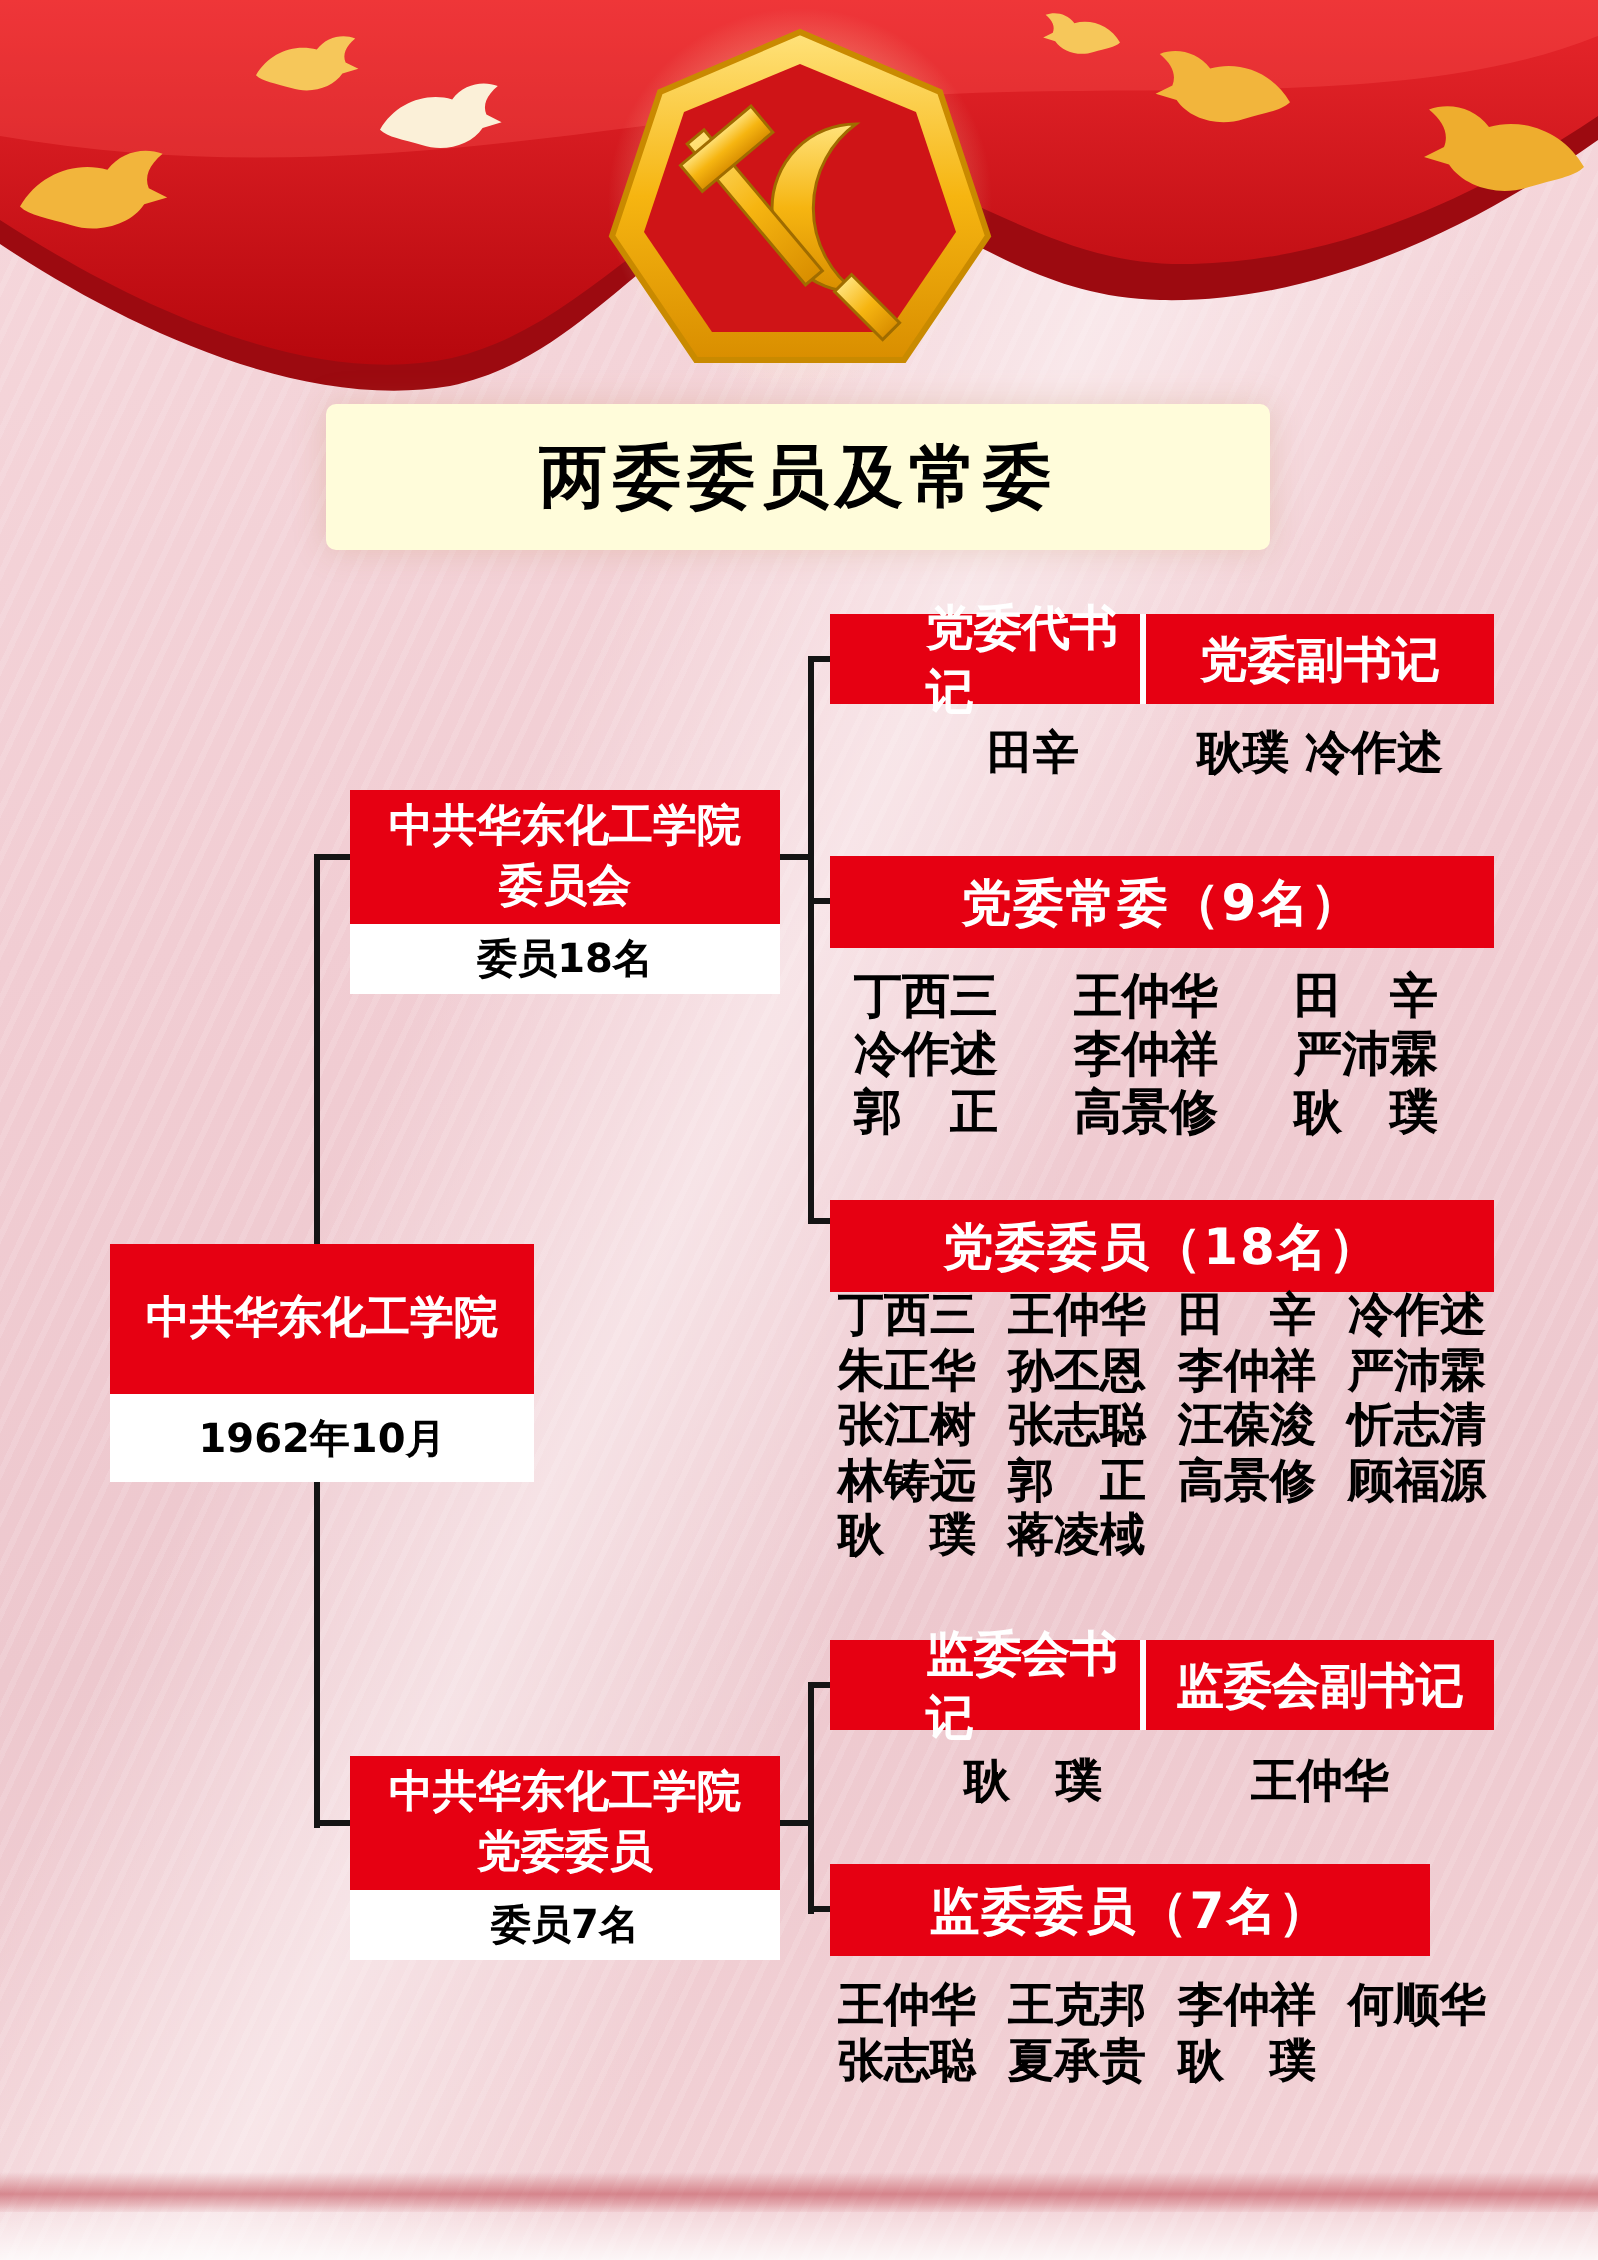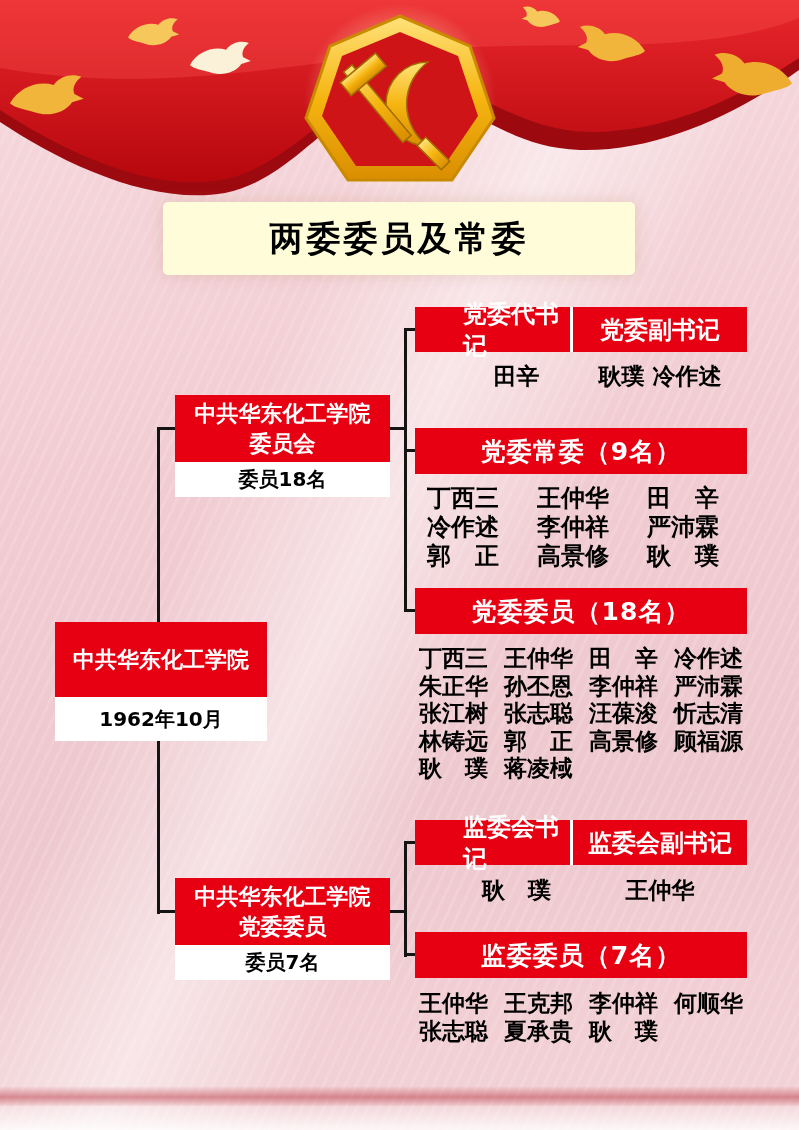--- a/index.html
+++ b/index.html
@@ -163,21 +163,21 @@
       <span class="name">王仲华</span>
       <span class="name">田　辛</span>
       <span class="name">冷作述</span>
       <span class="name">李仲祥</span>
       <span class="name">严沛霖</span>
       <span class="name">郭　正</span>
       <span class="name">高景修</span>
       <span class="name">耿　璞</span>
     </div>
 
-  <div class="header-bar" style="left:415px; top:588px; width:332px; height:46px;">党委委员（18名）</div>
+  <div class="header-bar" style="left:415px; top:600px; width:332px; height:46px;">党委委员（18名）</div>
   <div class="name-grid cols4" style="left:419px; top:645px; width:330px;">
       <span class="name">丁西三</span>
       <span class="name">王仲华</span>
       <span class="name">田　辛</span>
       <span class="name">冷作述</span>
       <span class="name">朱正华</span>
       <span class="name">孙丕恩</span>
       <span class="name">李仲祥</span>
       <span class="name">严沛霖</span>
       <span class="name">张江树</span>
@@ -196,21 +196,21 @@
     <div class="cell w-left">监委会书记</div>
     <div class="divider"></div>
     <div class="cell grow">监委会副书记</div>
   </div>
   <div class="names-row" style="left:415px; top:872px; width:332px; height:36px;">
     <div class="cell w-left">耿　璞</div>
     <div class="spacer"></div>
     <div class="cell grow">王仲华</div>
   </div>
 
-  <div class="header-bar" style="left:415px; top:932px; width:332px; height:46px;">监委委员（7名）</div>
+  <div class="header-bar" style="left:415px; top:932px; width:300px; height:46px;">监委委员（7名）</div>
   <div class="name-grid cols4" style="left:419px; top:990px; width:330px;">
       <span class="name">王仲华</span>
       <span class="name">王克邦</span>
       <span class="name">李仲祥</span>
       <span class="name">何顺华</span>
       <span class="name">张志聪</span>
       <span class="name">夏承贵</span>
       <span class="name">耿　璞</span>
     </div>
 

